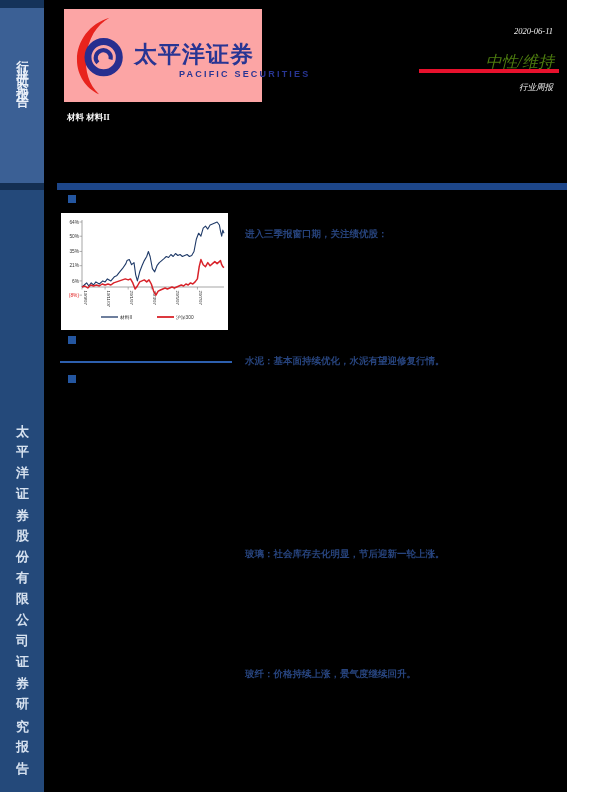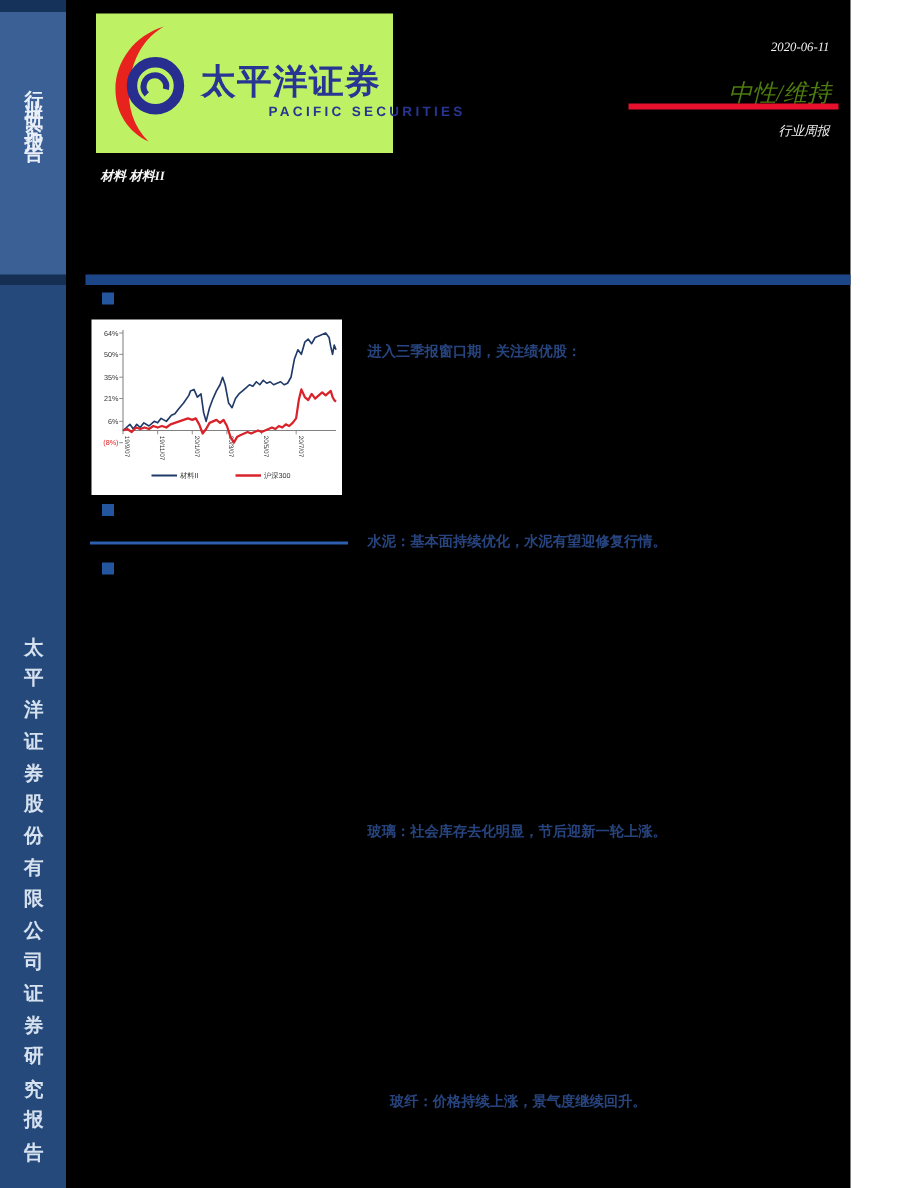--- a/index.html
+++ b/index.html
@@ -13,29 +13,29 @@
   .sidebar{position:absolute;left:0;top:0;width:44px;height:792px;background:#3b6095;}
   .sidebar-top-strip{position:absolute;left:0;top:0;width:44px;height:8px;background:#15335a;}
   .sidebar-divider{position:absolute;left:0;top:183px;width:44px;height:7px;background:#142f52;}
   .sidebar-lower{position:absolute;left:0;top:190px;width:44px;height:602px;background:#24497a;}
   .v-text{writing-mode:vertical-rl;text-orientation:upright;position:absolute;left:50%;
           transform:translateX(-50%);font-weight:bold;}
   .sidebar-upper-label{top:50px;font-size:12.5px;letter-spacing:7px;color:#e9eff8;}
   .sidebar-lower-label{top:224px;font-size:13px;letter-spacing:21px;color:#d6e1ef;}
 
   
-  .logo-panel{position:absolute;left:64px;top:9px;width:198px;height:93px;background:#bef264;}
+  .logo-panel{position:absolute;left:64px;top:9px;width:198px;height:93px;background:#fca5a5;}
   .logo-mark{position:absolute;left:6px;top:5px;}
   .logo-cn{position:absolute;left:70px;top:30px;font-size:23px;font-weight:bold;
            color:#283593;letter-spacing:1px;font-family:"Liberation Serif",serif;white-space:nowrap;}
   .logo-en{position:absolute;left:72px;top:60px;font-size:9px;font-weight:bold;
            color:#283593;letter-spacing:2.2px;font-family:"Liberation Sans",sans-serif;white-space:nowrap;padding-left:43px;}
 
   .industry-label{position:absolute;left:67px;top:112px;color:#f5f5f5;font-size:8.5px;
-                  font-weight:bold;font-style:italic;}
+                  font-weight:bold;}
 
   
   .meta-date{position:absolute;top:26px;right:59px;color:#f2f2f2;font-size:8.5px;font-style:italic;}
   .meta-type{position:absolute;top:42px;right:59px;color:#f2f2f2;font-size:8.5px;font-style:italic;margin-top:40px;}
   .meta-rating{position:absolute;top:52px;right:58px;color:#4d7c0f;font-size:16px;
                font-weight:normal;font-style:italic;}
   .red-bar{position:absolute;left:419px;top:69px;width:140px;height:4px;background:#e8112d;}
 
   
   .divider-bar{position:absolute;left:57px;top:183px;width:510px;height:7px;background:#1d4689;}
@@ -49,21 +49,21 @@
   .chart-panel{position:absolute;left:61px;top:213px;width:167px;height:117px;background:#fff;}
   .chart-panel svg{display:block;}
   .chart-panel text{font-family:"Liberation Sans",sans-serif;}
 
   
   .hl{position:absolute;left:245px;width:322px;color:#27447e;font-weight:bold;
       font-size:9.5px;font-family:"Liberation Serif",serif;}
   .hl-1{top:228px;}
   .hl-2{top:355px;}
   .hl-3{top:548px;}
-  .hl-4{top:728px;margin-left:15px;}
+  .hl-4{top:668px;}
 </style>
 </head>
 <body>
 
 <div class="page">
 
   <div class="content-bg"></div>
 
   <div class="sidebar">
     <div class="sidebar-top-strip"></div>

